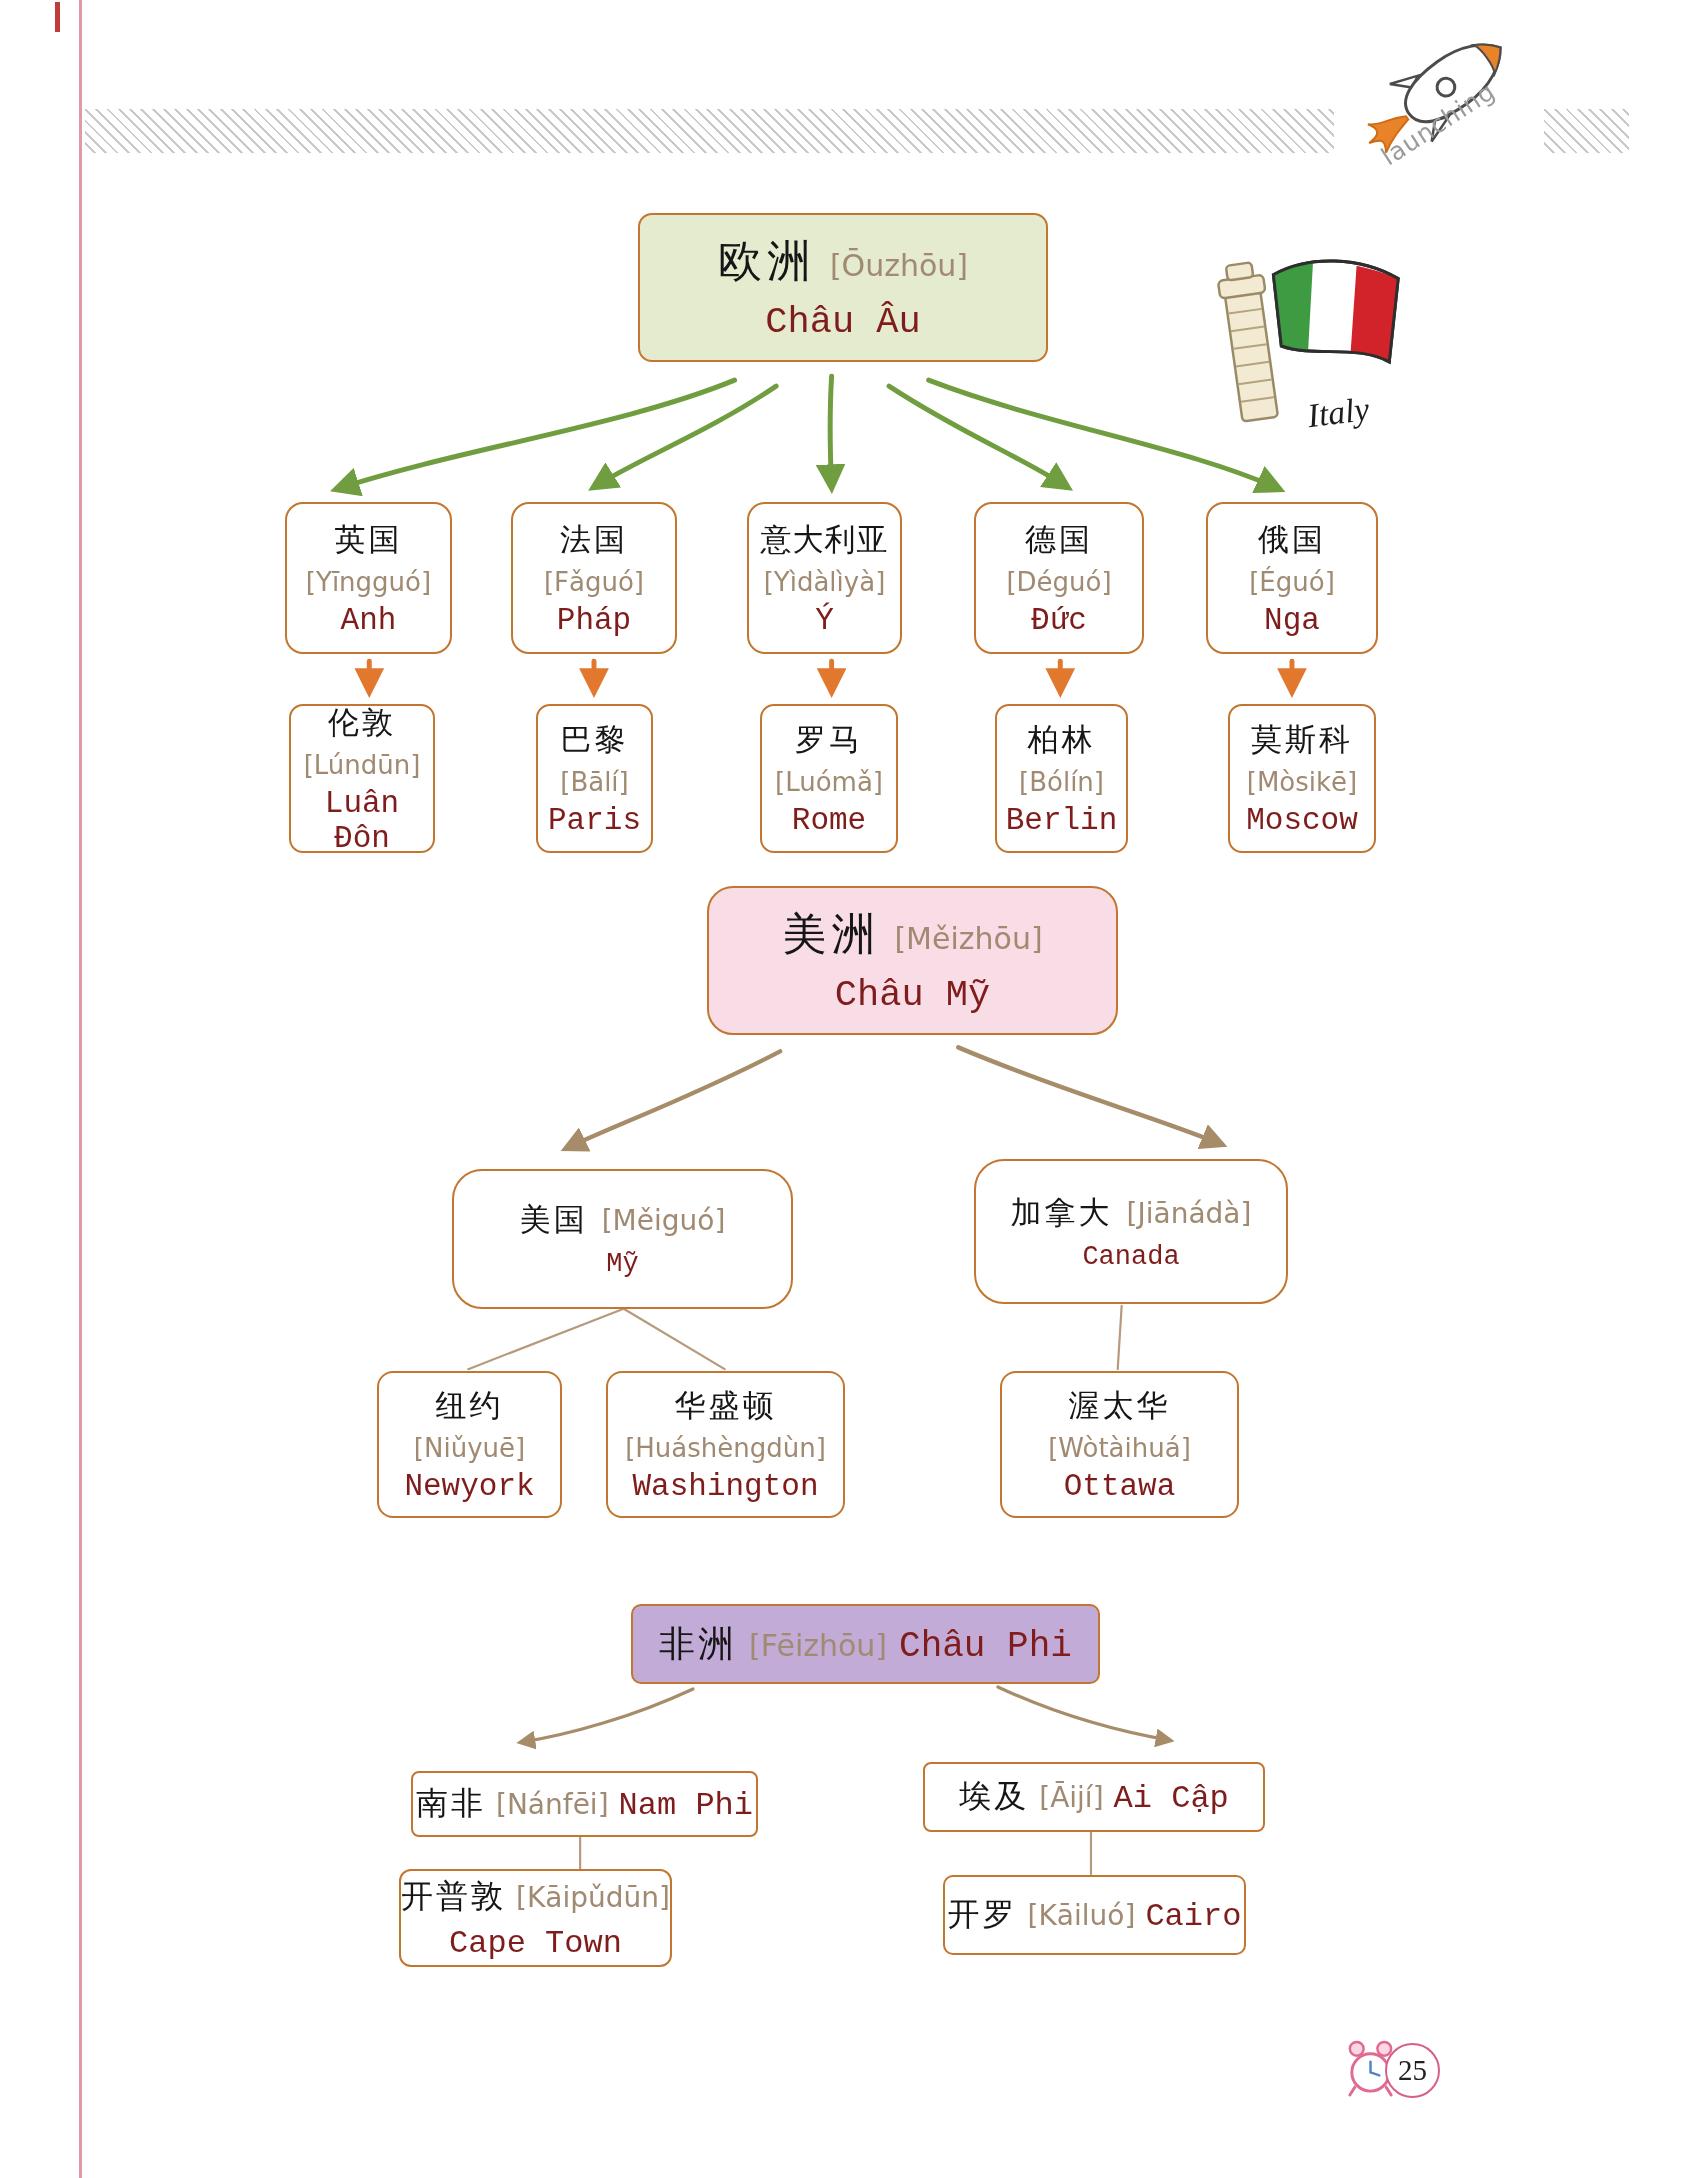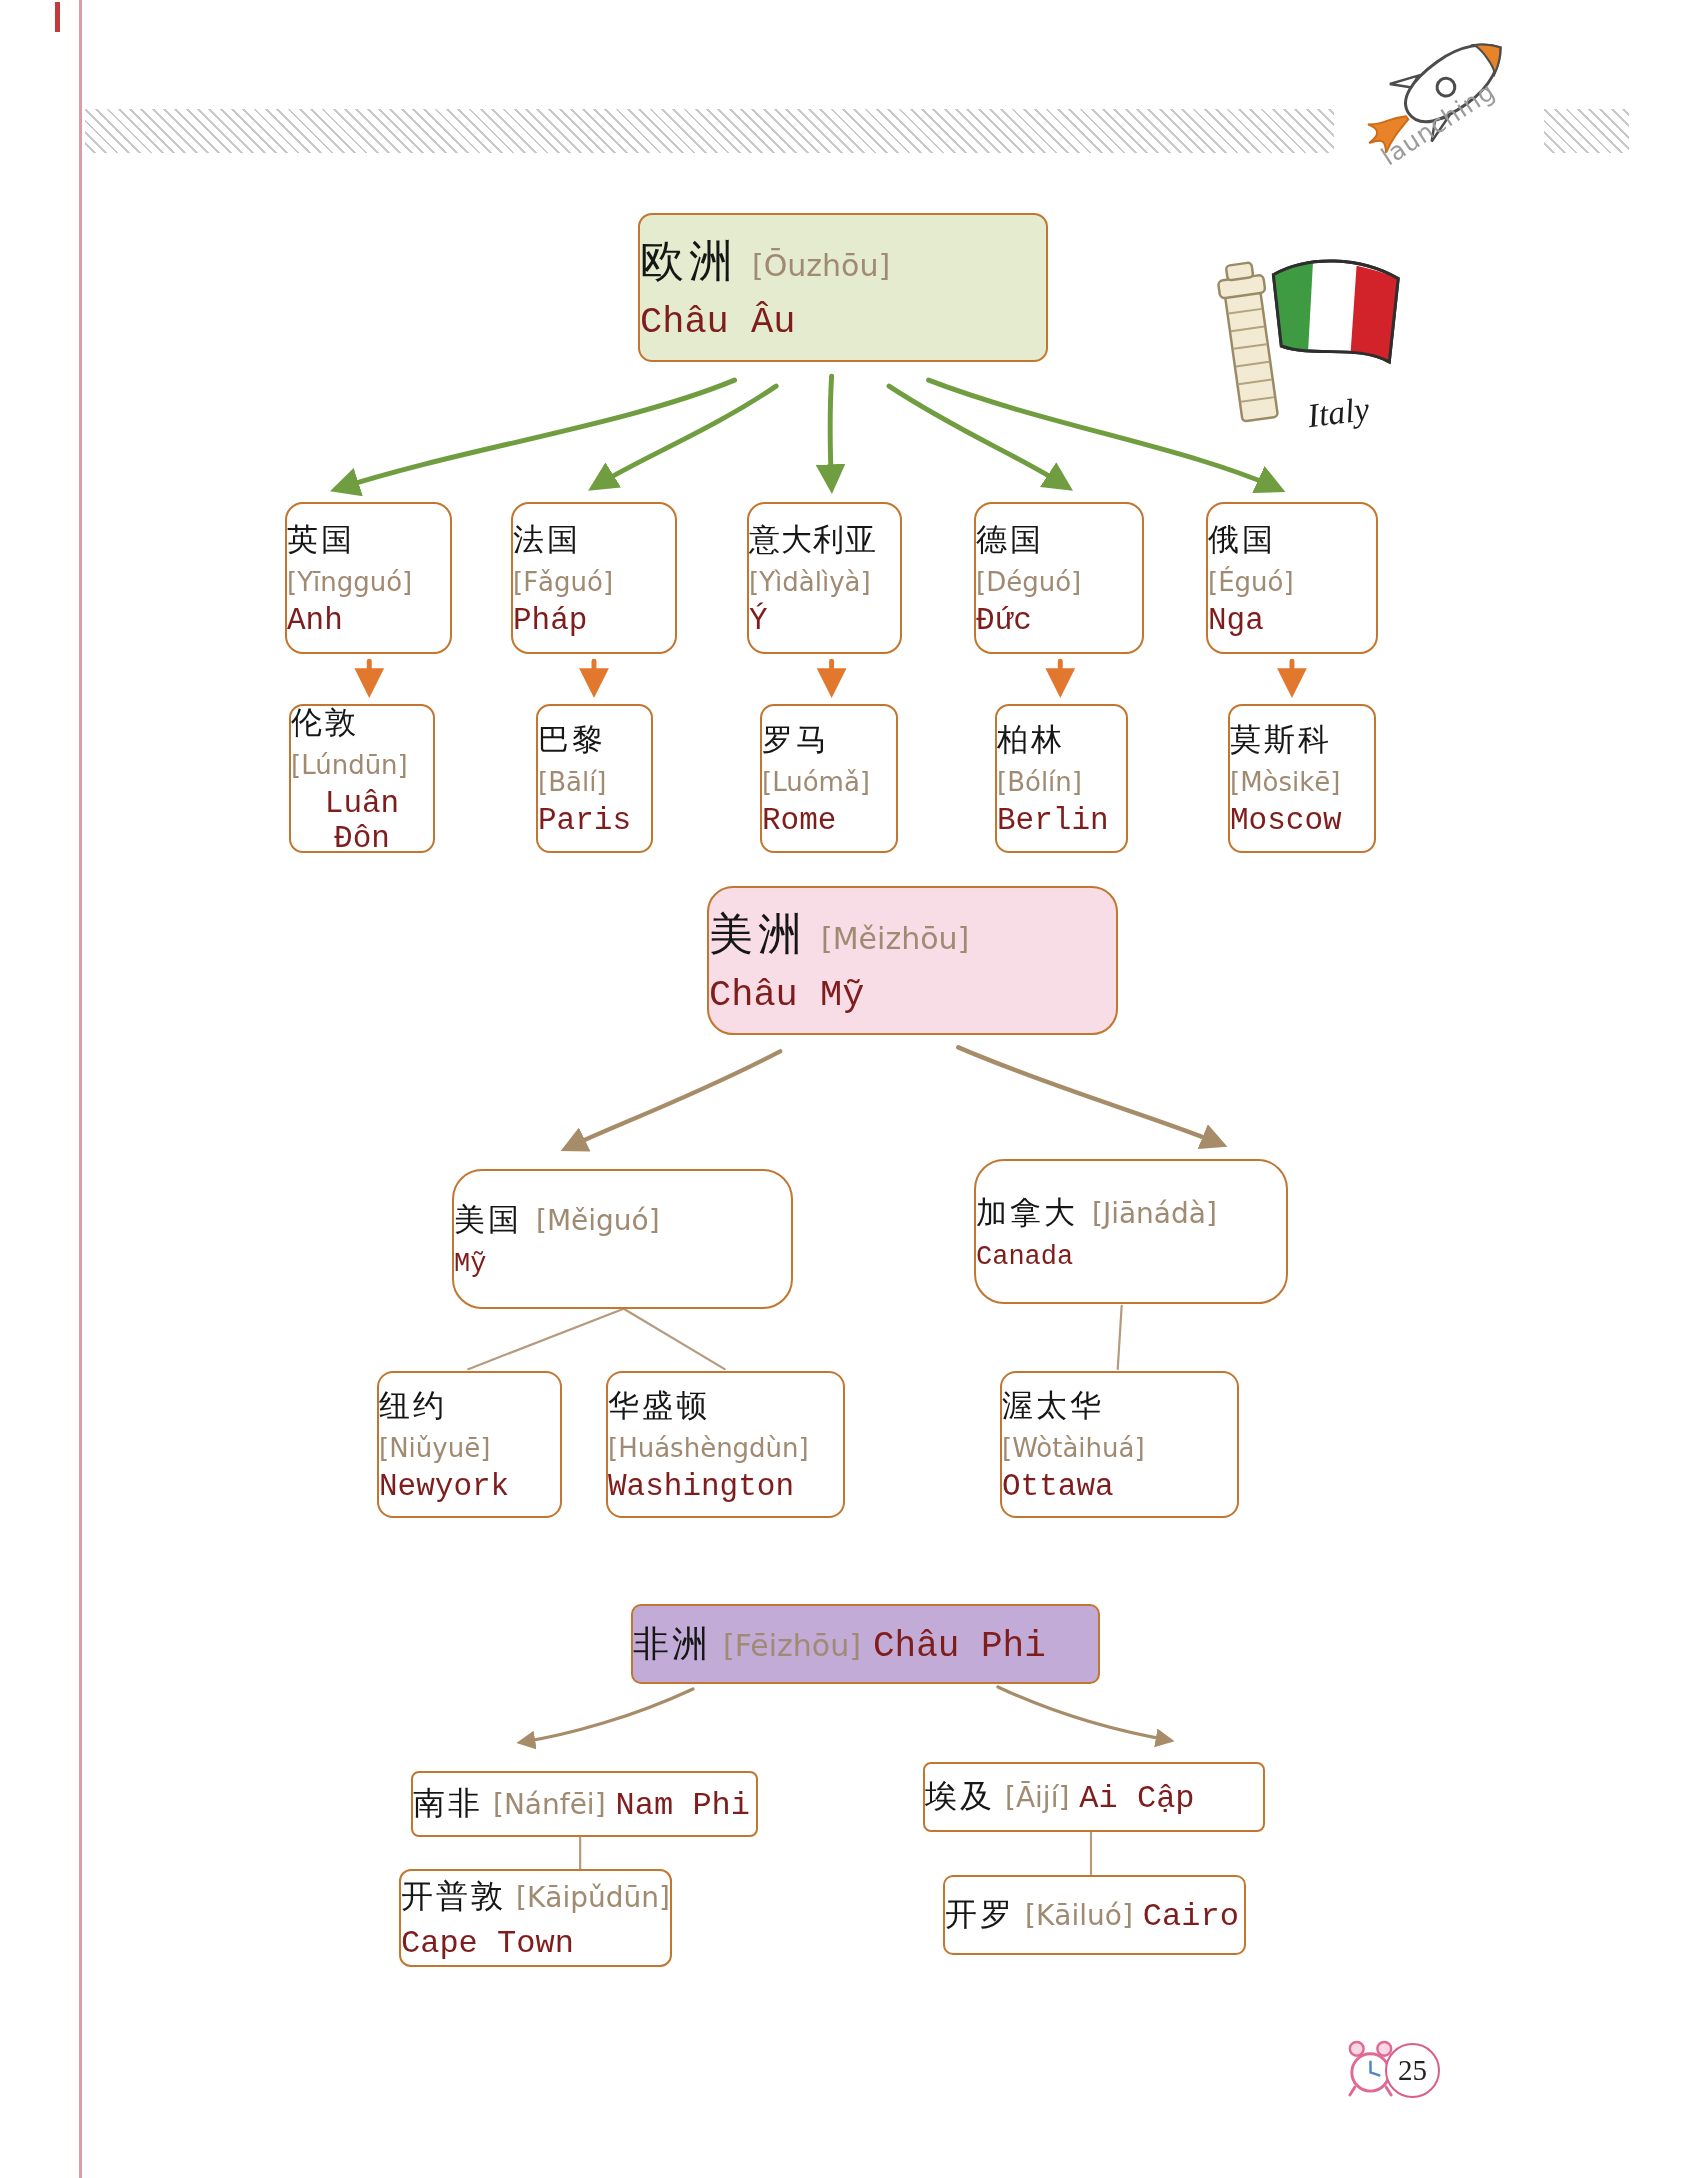--- a/index.html
+++ b/index.html
@@ -9,21 +9,21 @@
 
   .margin-line{position:absolute;background:var(--margin-line,#e09aa6)}
   .margin-tick{position:absolute;background:#c23b3b}
   .hatch{position:absolute;
          background:repeating-linear-gradient(45deg,transparent 0 6px,var(--hatch,#c9c9c9) 6px 8px)}
 
   svg.abs{position:absolute}
   .connectors{position:absolute;left:0;top:0;pointer-events:none}
 
   .box{position:absolute;background:#fff;border:2.2px solid var(--box-border,#c2762f);
-       display:flex;flex-direction:column;align-items:flex-start;justify-content:center;
+       display:flex;flex-direction:column;align-items:center;justify-content:center;
        text-align:center;gap:6px}
   .row{display:flex;align-items:baseline;justify-content:center;gap:14px;flex-wrap:nowrap}
 
   .zh{font-family:"Liberation Serif",serif;color:#161616;letter-spacing:3px}
   .py{font-family:"DejaVu Sans",sans-serif;color:var(--pinyin,#a08a72);letter-spacing:0}
   .vi{font-family:Liberation Mono, monospace;color:#7f1d1d}
 
   
   .h-zh{font-size:44px;letter-spacing:5px}
   .h-py{font-size:30px}

